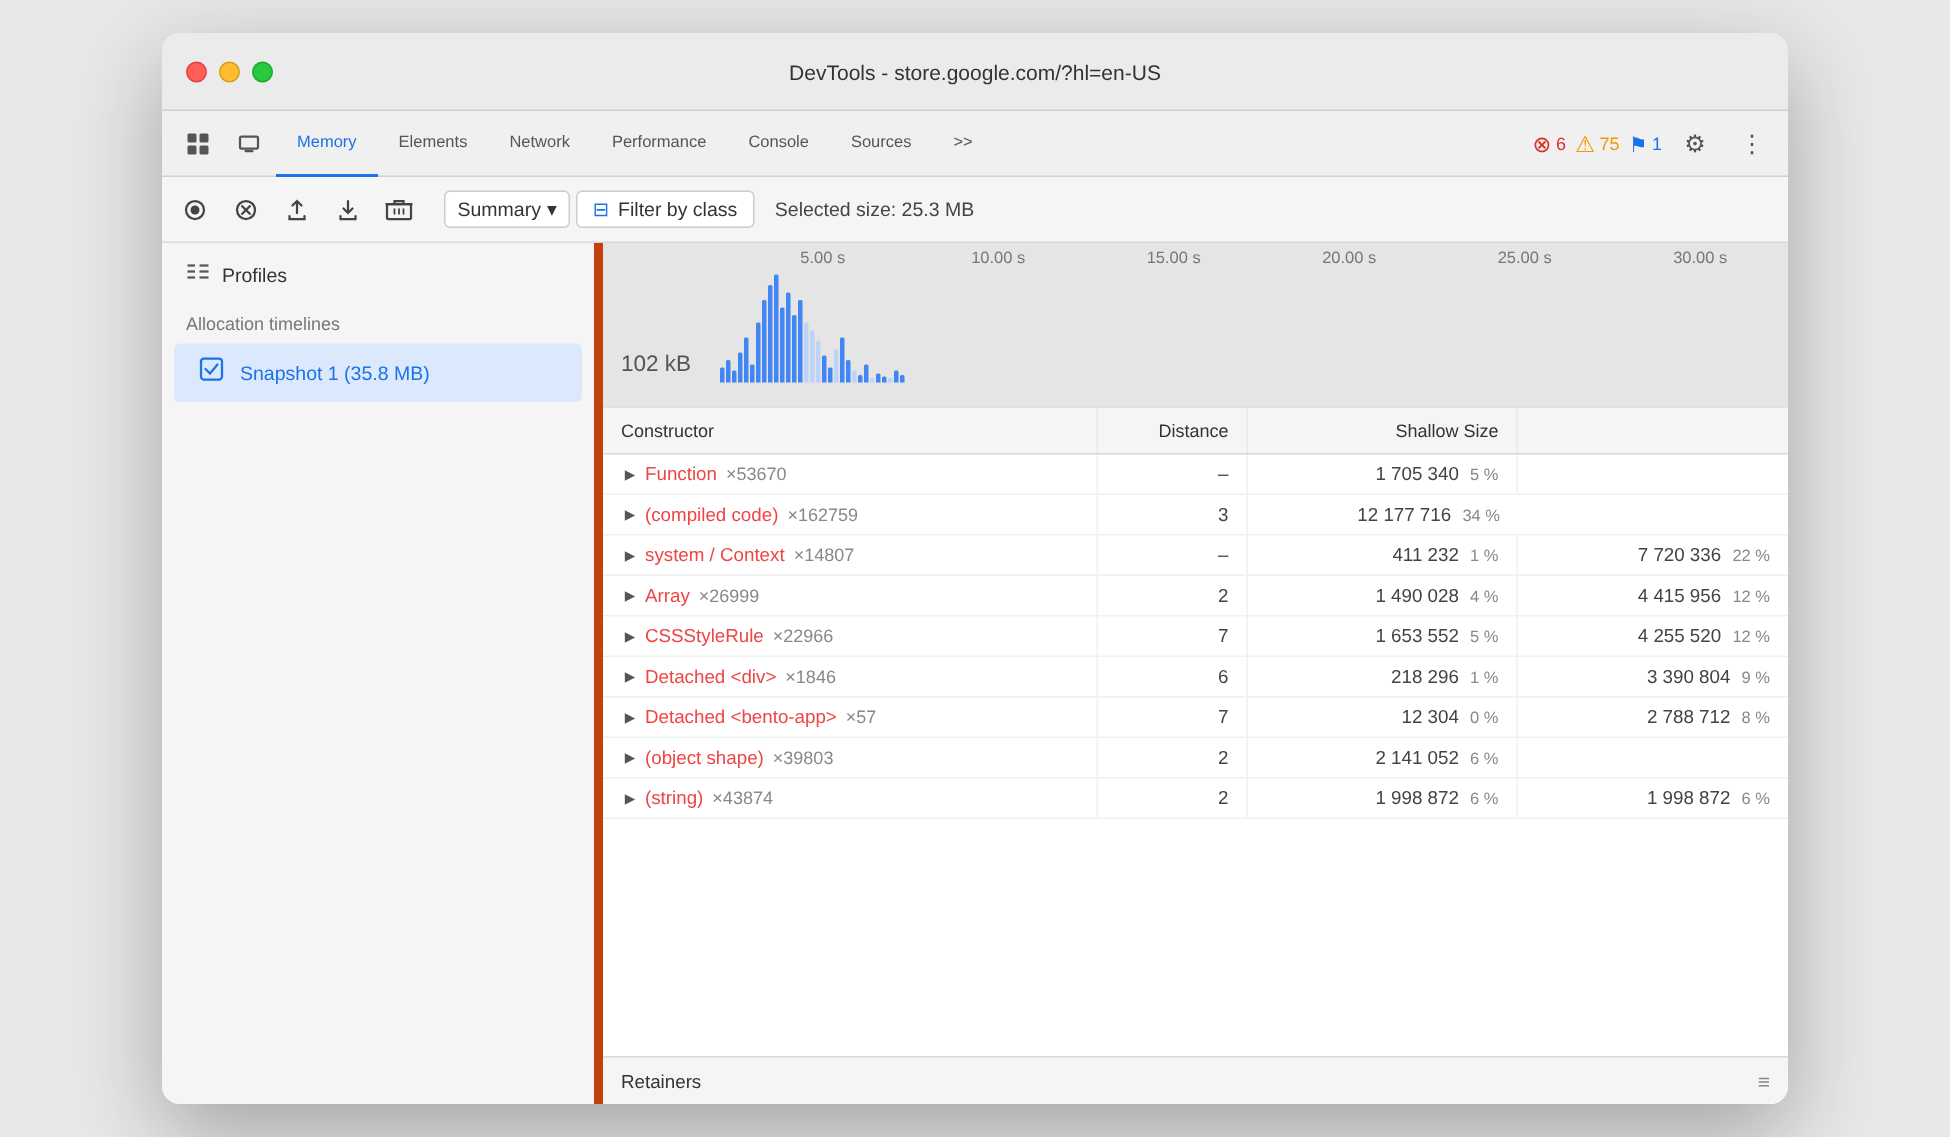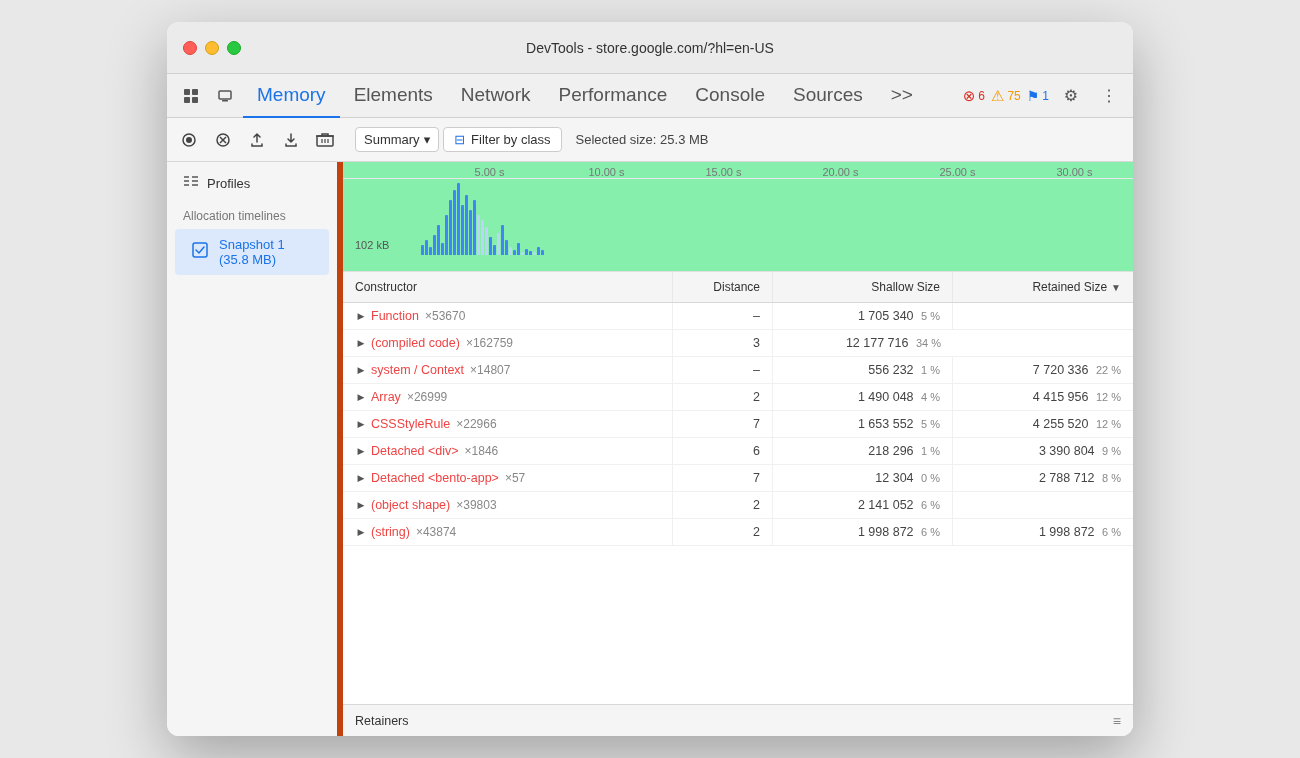--- a/index.html
+++ b/index.html
@@ -5,21 +5,21 @@
     * { box-sizing: border-box; margin: 0; padding: 0; }
     body {
       background: #e8e8e8;
       display: flex;
       align-items: center;
       justify-content: center;
       min-height: 100vh;
       font-family: -apple-system, BlinkMacSystemFont, 'Helvetica Neue', Arial, sans-serif;
     }
     .window {
-      width: 966px;
+      width: 1084px;
       background: #f5f5f5;
       border-radius: 12px;
       box-shadow: 0 20px 60px rgba(0,0,0,0.3);
       overflow: hidden;
     }
     .titlebar {
       background: #ebebeb;
       height: 52px;
       display: flex;
       align-items: center;
@@ -73,21 +73,21 @@
       display: flex;
       align-items: center;
       flex: 1;
       gap: 0;
     }
     .tab {
       padding: 0 14px;
       height: 44px;
       display: flex;
       align-items: center;
-      font-size: 19px;
+      font-size: 11px;
       color: #555;
       cursor: pointer;
       border-bottom: 2px solid transparent;
     }
     .tab.active {
       color: #1a73e8;
       border-bottom: 2px solid #1a73e8;
       font-weight: 500;
     }
     .toolbar-right {
@@ -202,21 +202,21 @@
       background: #dce8fc;
       border-radius: 4px;
       margin: 0 8px;
       cursor: pointer;
     }
     .sidebar-item-icon { color: #1a73e8; font-size: 16px; }
     .timeline-area {
       height: 110px;
       border-bottom: 1px solid #e0e0e0;
       position: relative;
-      background: #86efac;
+      background: #e5e5e5;
       overflow: hidden;
     }
     .timeline-ruler {
       display: flex;
       padding: 4px 0 0 8px;
       font-size: 11px;
       color: #777;
       border-bottom: 1px solid #e8e8e8;
     }
     .ruler-tick {
@@ -228,21 +228,21 @@
       height: 80px;
       padding: 4px 8px;
       display: flex;
       align-items: flex-end;
       gap: 1px;
     }
     .chart-label {
       position: absolute;
       left: 12px;
       bottom: 8px;
-      font-size: 11px;
+      font-size: 15px;
       color: #555;
     }
     .chart-bar {
       width: 3px;
       background: #4285f4;
       min-height: 2px;
       border-radius: 1px 1px 0 0;
     }
     .chart-bar.light { background: #bcd4f7; }
     .data-table {
@@ -552,24 +552,20 @@
               <div class="chart-bar" style="height:5px;"></div>
             </div>
           </div>
         </div>
 
         <div class="data-table">
           <div class="table-header">
             <div class="col-constructor">Constructor</div>
             <div class="col-distance">Distance</div>
             <div class="col-shallow">Shallow Size</div>
-            <div class="col-retained">
-              <span>Retained Size</span>
-              <span class="sort-icon">▼</span>
-            </div>
           </div>
 
           <div class="table-row">
             <div class="row-constructor">
               <span class="row-expand">▶</span>
               <span class="constructor-name">Function</span>
               <span class="constructor-count">×53670</span>
             </div>
             <div class="row-distance">–</div>
             <div class="row-shallow">
@@ -592,38 +588,38 @@
           </div>
 
           <div class="table-row">
             <div class="row-constructor">
               <span class="row-expand">▶</span>
               <span class="constructor-name">system / Context</span>
               <span class="constructor-count">×14807</span>
             </div>
             <div class="row-distance">–</div>
             <div class="row-shallow">
-              <span>556 232</span>
+              <span>411 232</span>
               <span class="pct">1 %</span>
             </div>
             <div class="row-retained">
               <span>7 720 336</span>
               <span class="pct">22 %</span>
             </div>
           </div>
 
           <div class="table-row">
             <div class="row-constructor">
               <span class="row-expand">▶</span>
               <span class="constructor-name">Array</span>
               <span class="constructor-count">×26999</span>
             </div>
             <div class="row-distance">2</div>
             <div class="row-shallow">
-              <span>1 490 048</span>
+              <span>1 490 028</span>
               <span class="pct">4 %</span>
             </div>
             <div class="row-retained">
               <span>4 415 956</span>
               <span class="pct">12 %</span>
             </div>
           </div>
 
           <div class="table-row">
             <div class="row-constructor">

